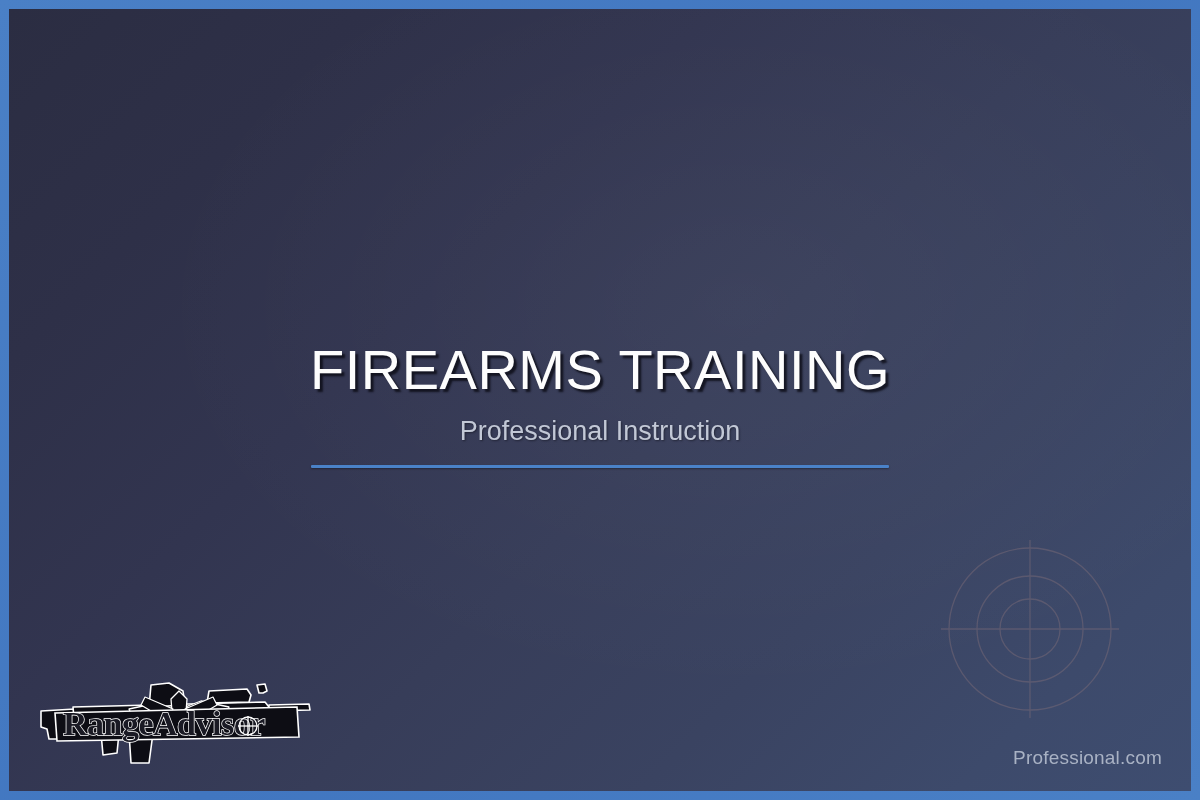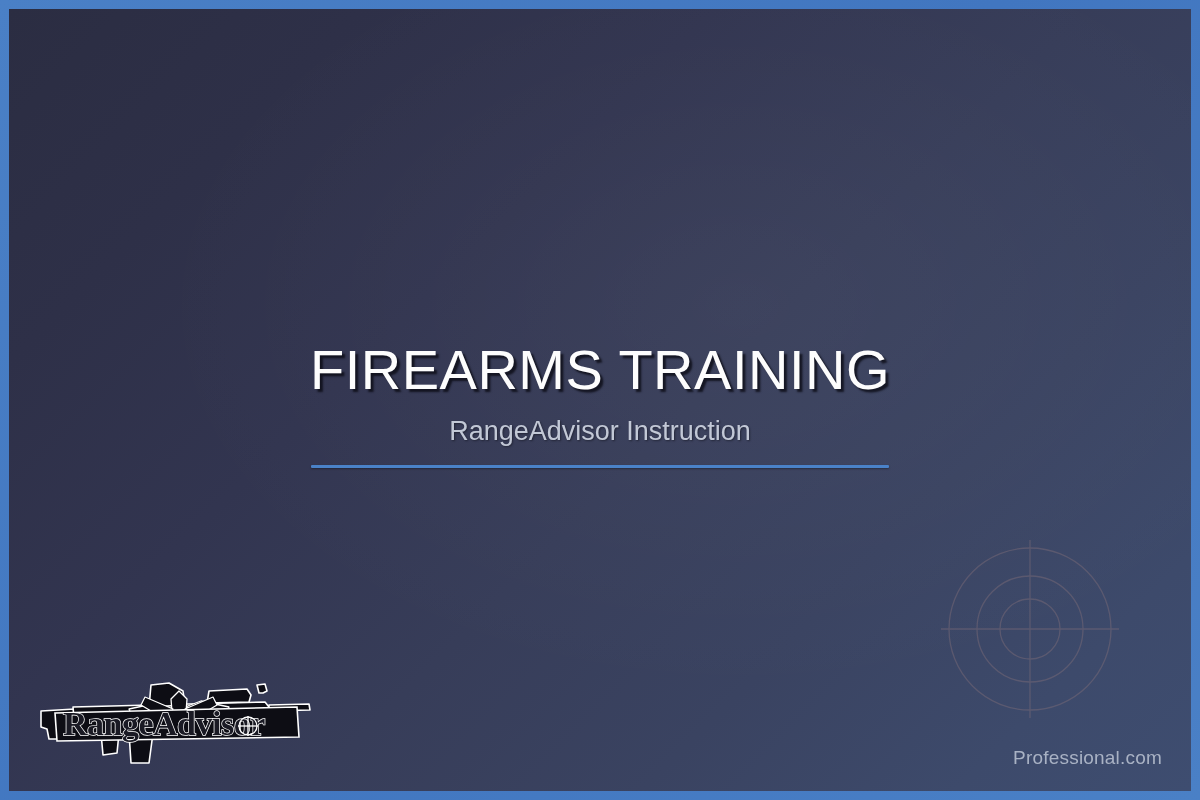--- a/index.html
+++ b/index.html
@@ -133,21 +133,21 @@
         <circle cx="100" cy="100" r="81"></circle>
         <circle cx="100" cy="100" r="53"></circle>
         <circle cx="100" cy="100" r="30"></circle>
         <line x1="100" y1="11" x2="100" y2="189"></line>
         <line x1="11" y1="100" x2="189" y2="100"></line>
       </g>
     </svg>
 
     <div id="title-block">
       <h1 id="slide-title">FIREARMS TRAINING</h1>
-      <div id="slide-subtitle">RangeAdvisor Instruction</div>
+      <div id="slide-subtitle">Professional Instruction</div>
       <div id="title-accent-rule"></div>
     </div>
 
     <div id="footer-url">Professional.com</div>
 
     <svg id="brand-logo" viewBox="0 0 285 100" aria-hidden="true">
 
       <g stroke="#ffffff" stroke-width="1.6" stroke-linejoin="round" fill="#0d0d14">
 
         <path d="M8,42 L42,40 L44,60 L30,62 L28,70 L16,70 L14,60 L8,58 Z"></path>

